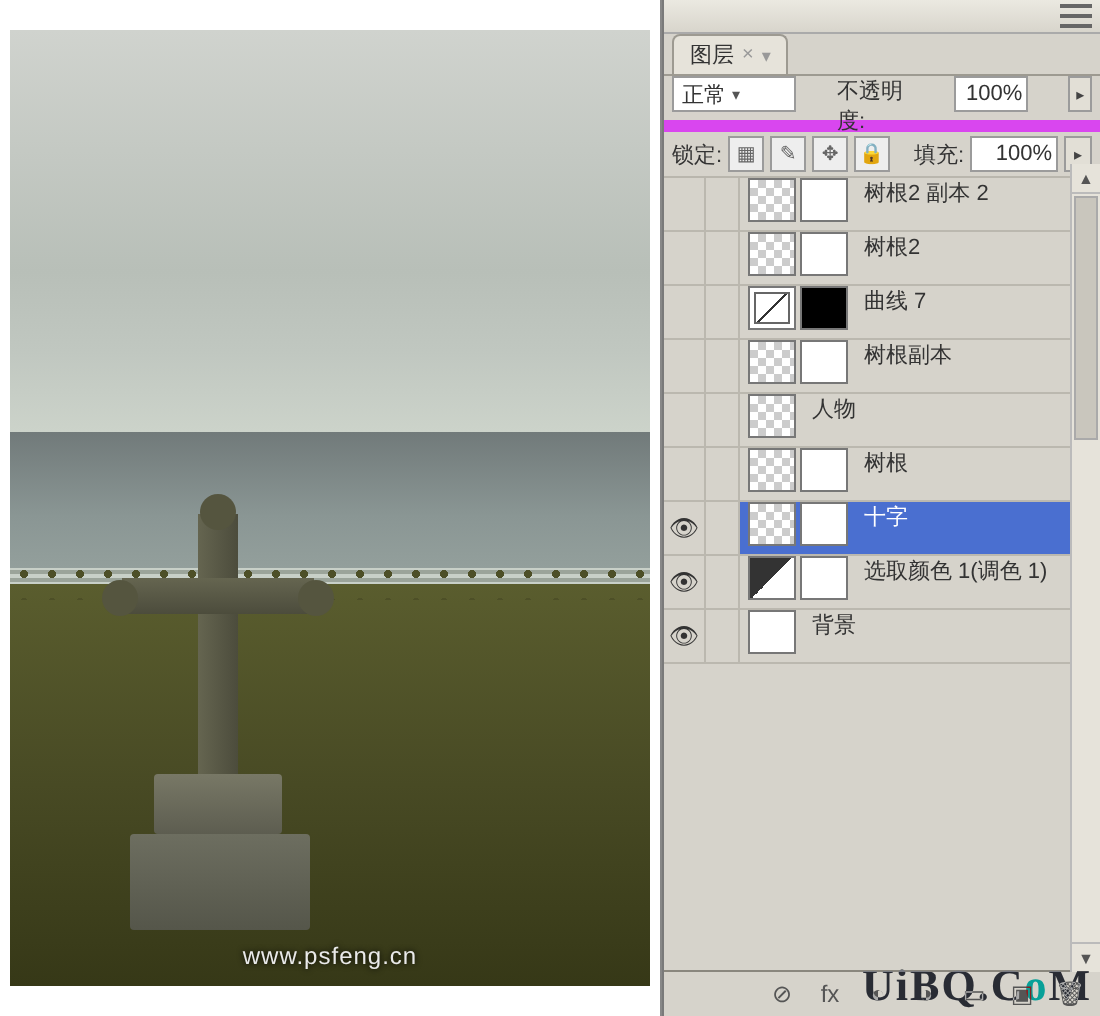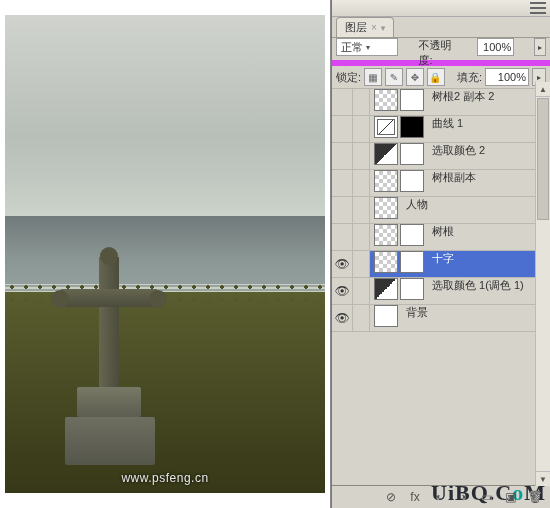--- a/index.html
+++ b/index.html
@@ -130,33 +130,33 @@
         <div class="thumbs">
           <div class="thumb checker"></div>
           <div class="thumb mask"></div>
         </div>
         <span class="lname">树根2 副本 2</span>
       </div>
       <div class="layer">
         <div class="viscol"></div>
         <div class="linkcol"></div>
         <div class="thumbs">
+          <div class="thumb checker"></div>
+          <div class="thumb mask"></div>
+        </div>
+        <span class="lname">树根2</span>
+      </div>
+      <div class="layer">
+        <div class="viscol"></div>
+        <div class="linkcol"></div>
+        <div class="thumbs">
           <div class="thumb curves"></div>
           <div class="thumb mask black"></div>
         </div>
-        <span class="lname">曲线 1</span>
-      </div>
-      <div class="layer">
-        <div class="viscol"></div>
-        <div class="linkcol"></div>
-        <div class="thumbs">
-          <div class="thumb adj"></div>
-          <div class="thumb mask"></div>
-        </div>
-        <span class="lname">选取颜色 2</span>
+        <span class="lname">曲线 7</span>
       </div>
       <div class="layer">
         <div class="viscol"></div>
         <div class="linkcol"></div>
         <div class="thumbs">
           <div class="thumb checker"></div>
           <div class="thumb mask"></div>
         </div>
         <span class="lname">树根副本</span>
       </div>

